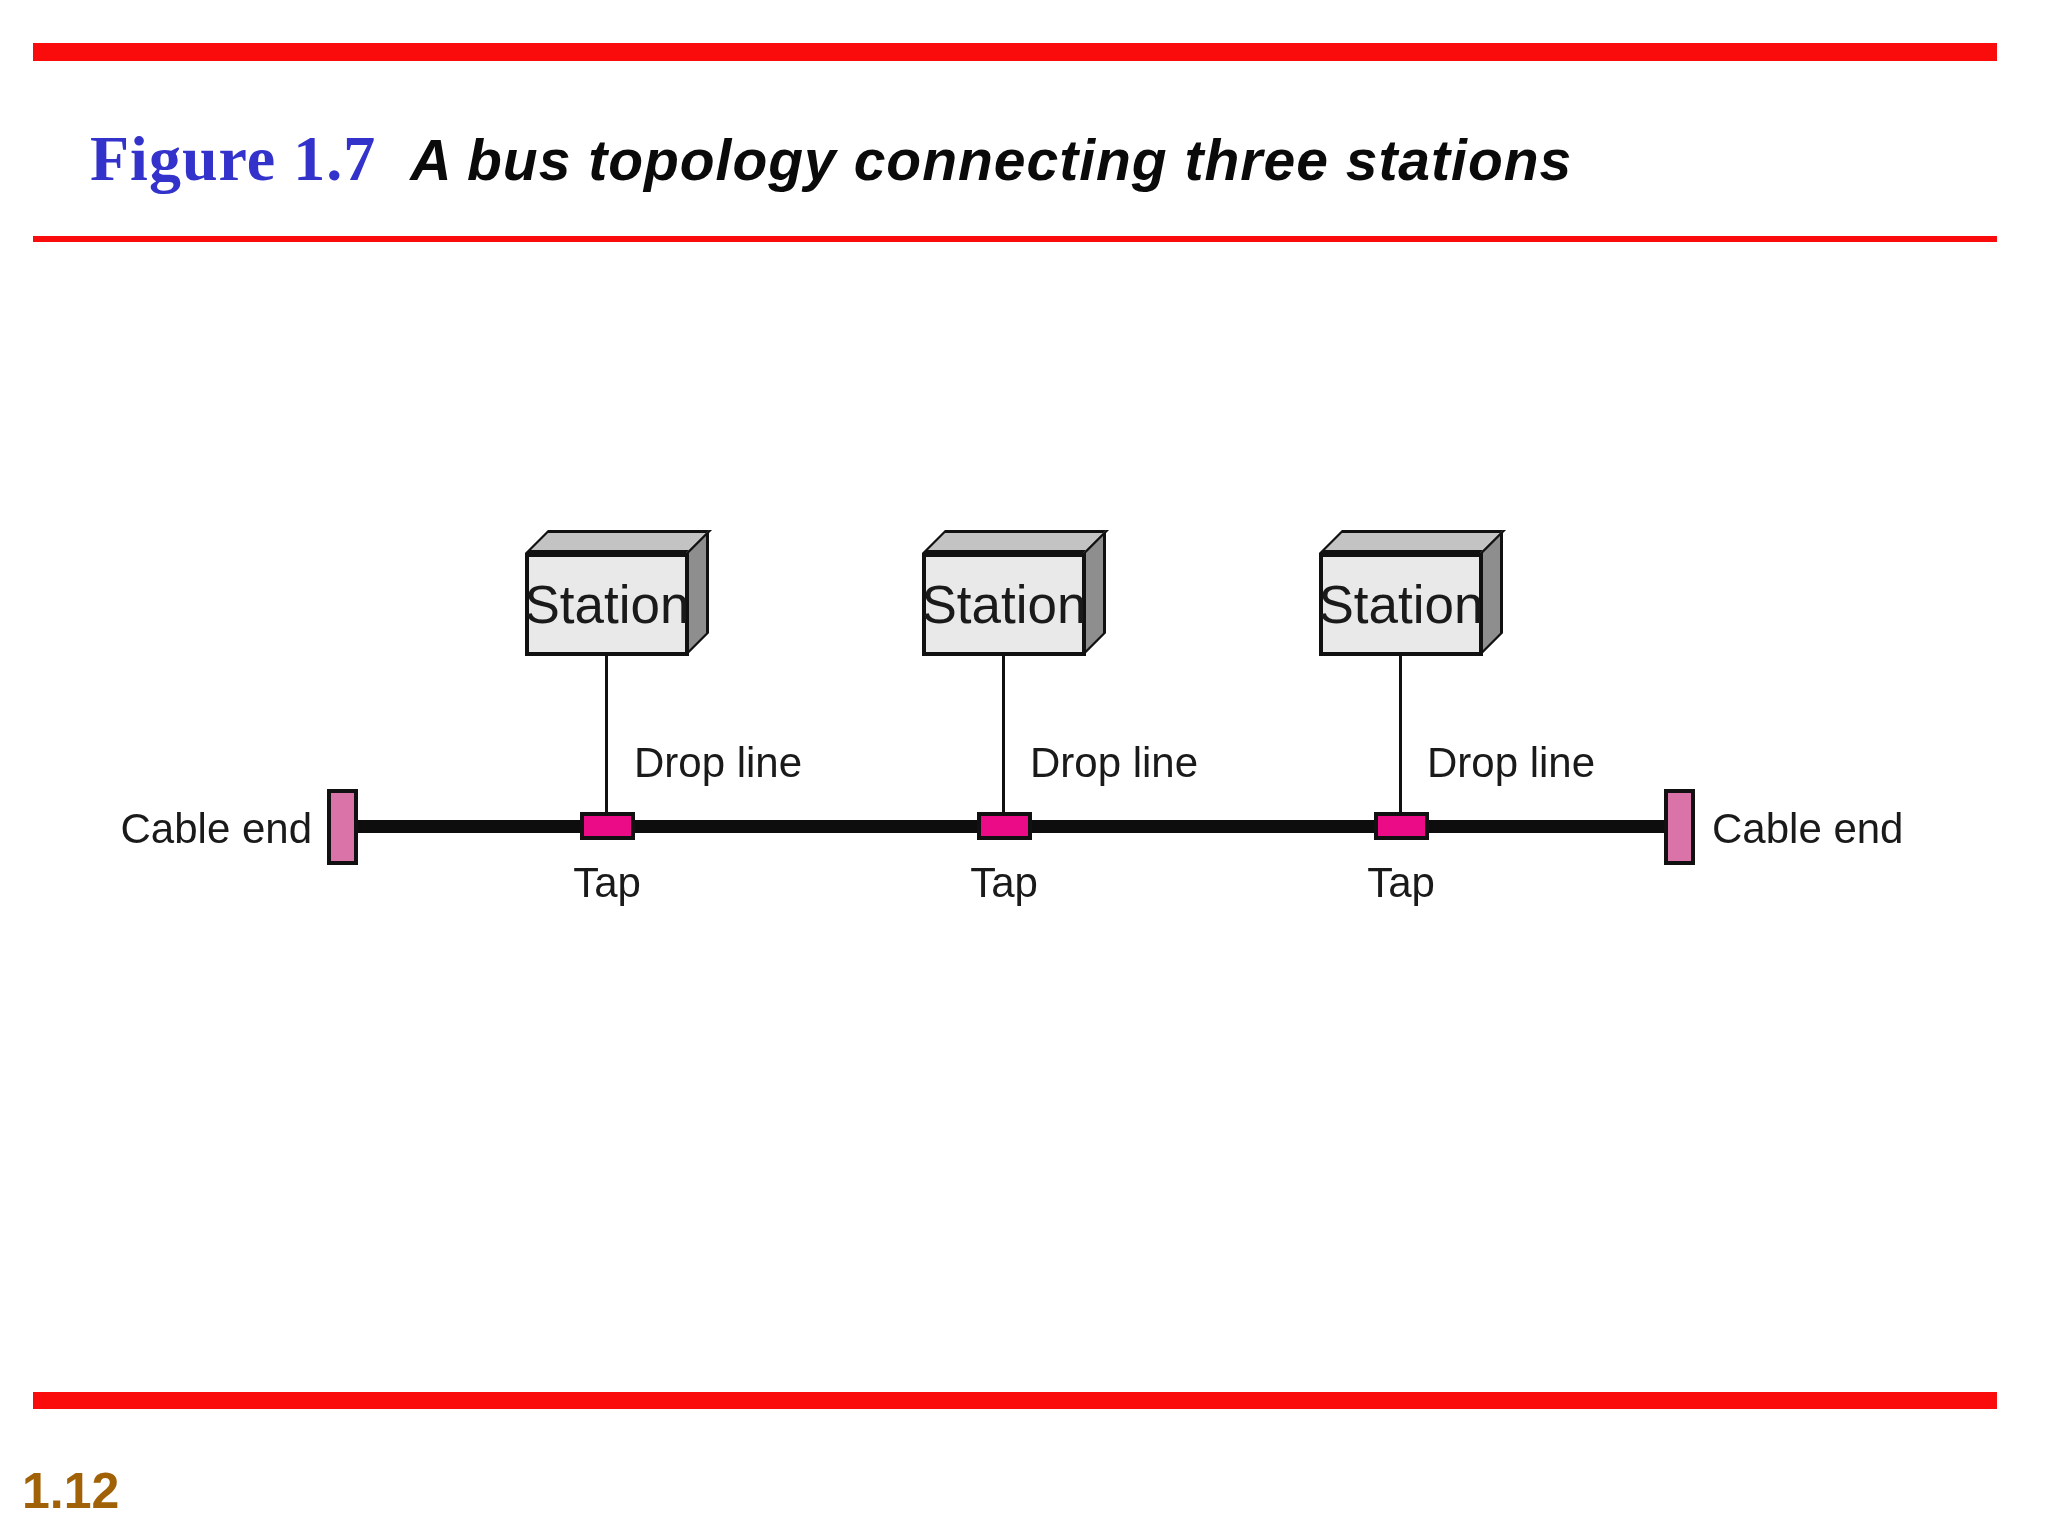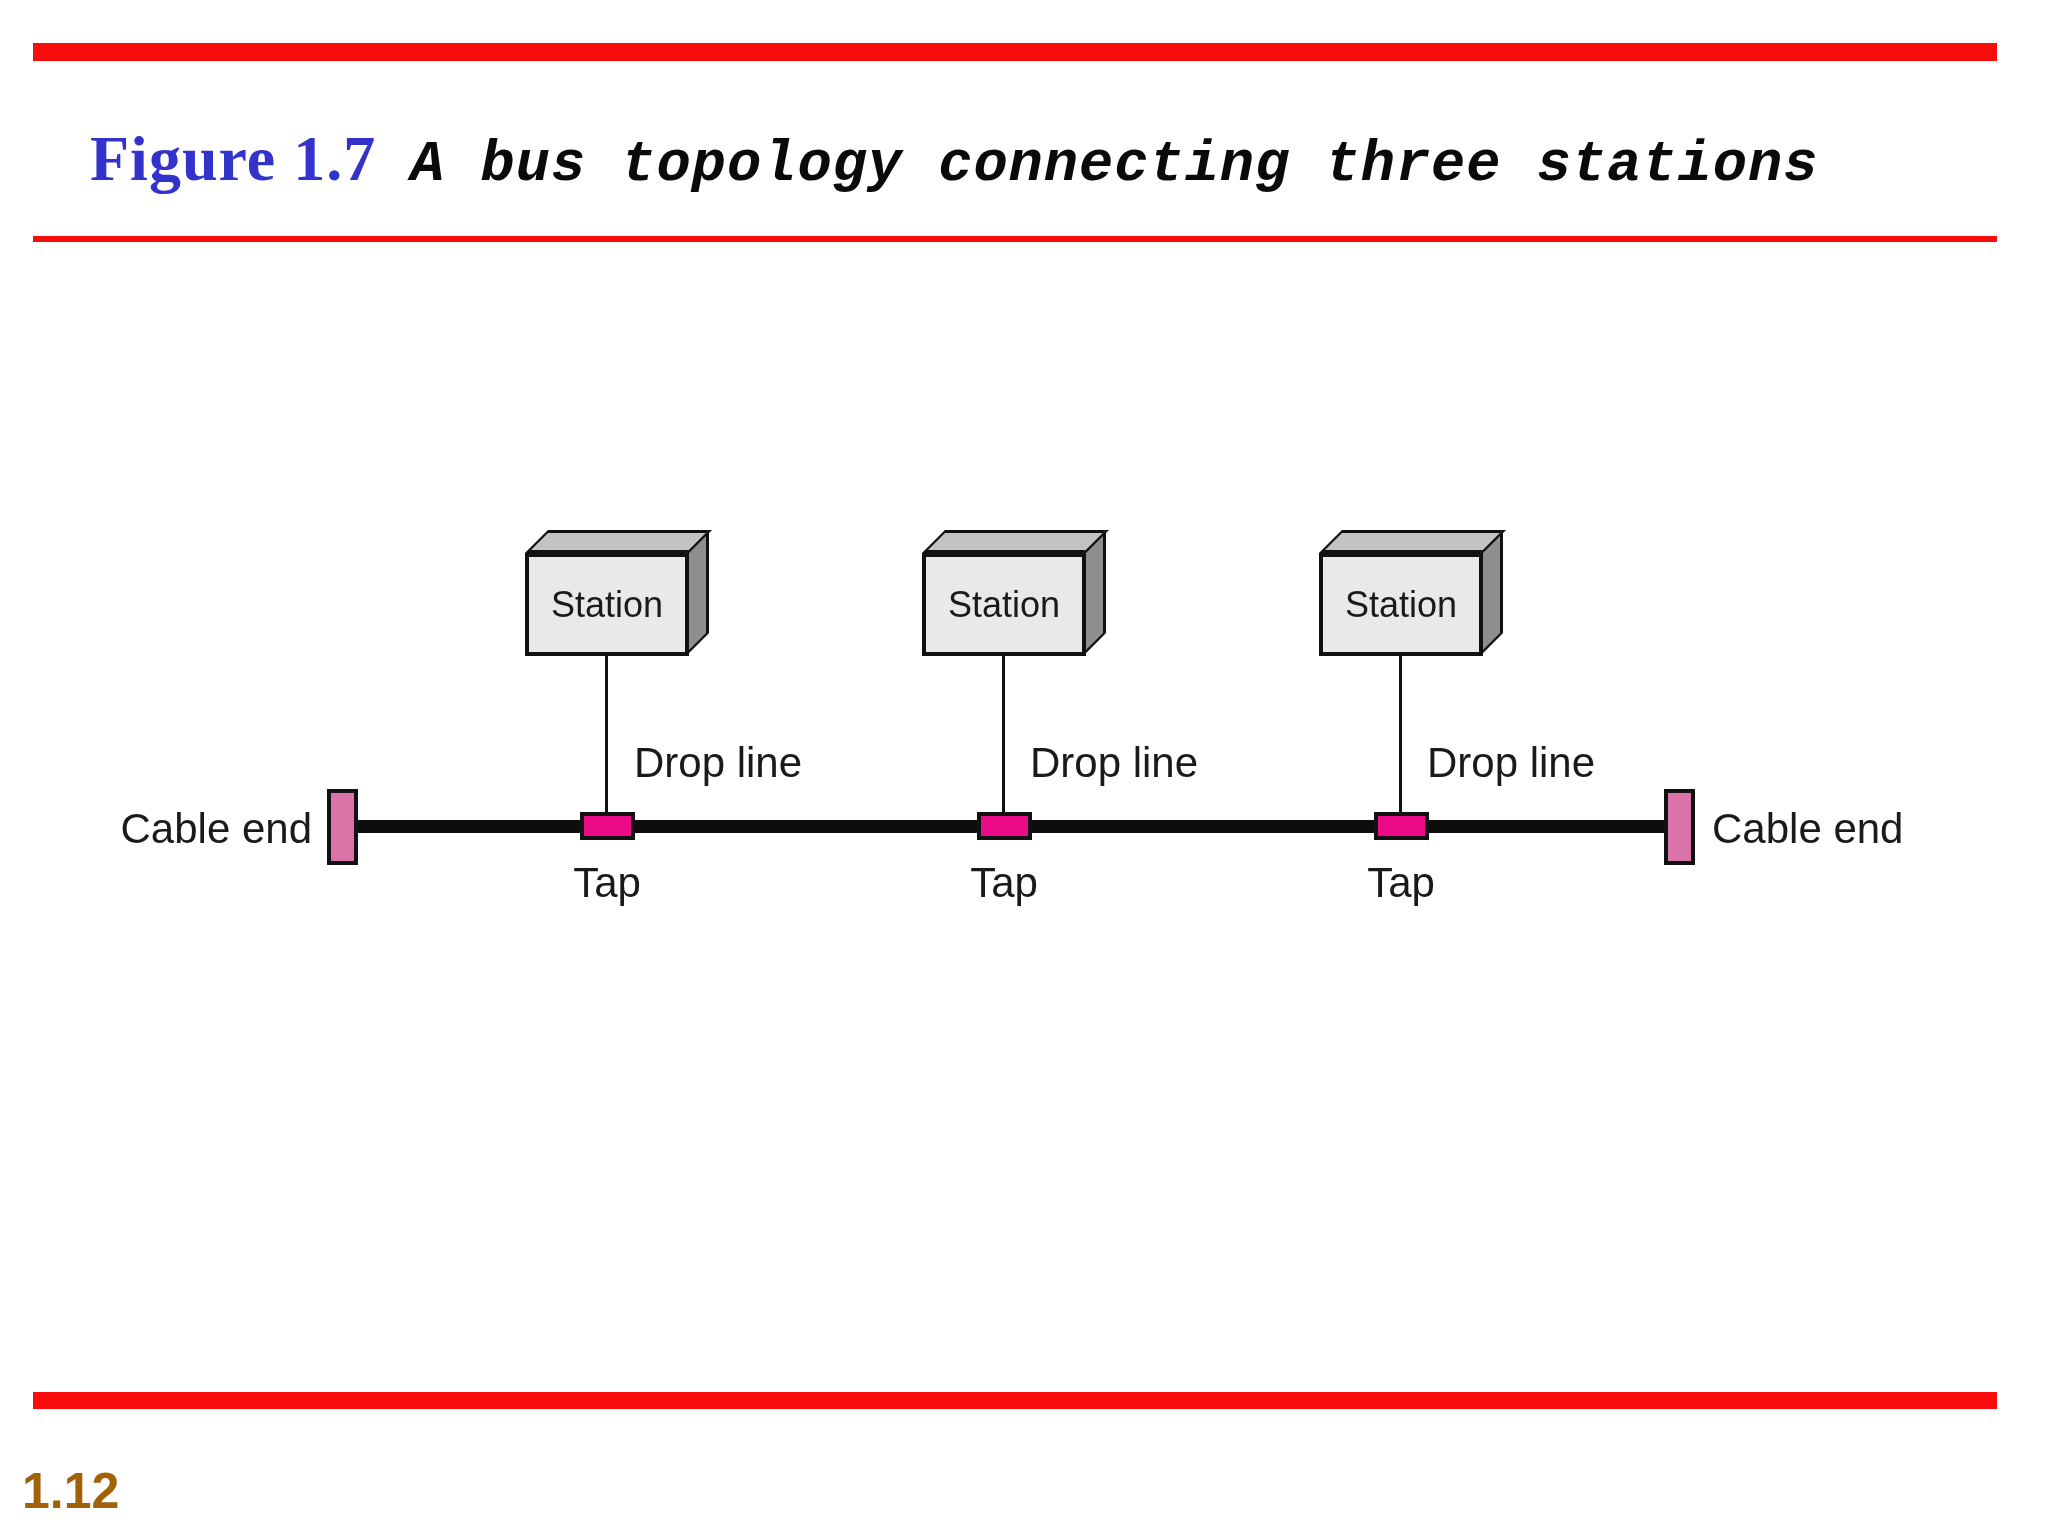--- a/index.html
+++ b/index.html
@@ -30,21 +30,21 @@
     white-space: nowrap;
   }
   .figure-label {
     font-family: "Liberation Serif", "DejaVu Serif", serif;
     font-weight: bold;
     font-size: 64px;
     color: var(--figure-label-blue, #3333cc);
     letter-spacing: 1px;
   }
   .figure-caption {
-    font-family: Liberation Mono, monospace;
+    font-family: Liberation Sans, sans-serif;
     font-weight: bold;
     font-style: italic;
     font-size: 57px;
     color: #0a0a0a;
     margin-left: 34px;
     letter-spacing: 1px;
   }
 
   
   .box-front {
@@ -69,21 +69,21 @@
   .box-side {
     top: 553px; width: 23px; height: 103px;
     box-sizing: border-box;
     background: var(--box-side-gray, #8e8e8e);
     border: 3px solid #111;
     transform: skewY(-45deg);
     transform-origin: 0 0;
     z-index: 2;
   }
   .station-label {
-    font-size: 36px;
+    font-size: 53px;
     color: #1a1a1a;
     line-height: 1;
   }
 
   
   .drop-line {
     top: 656px; width: 3px; height: 166px;
     background: #111;
     z-index: 1;
   }

